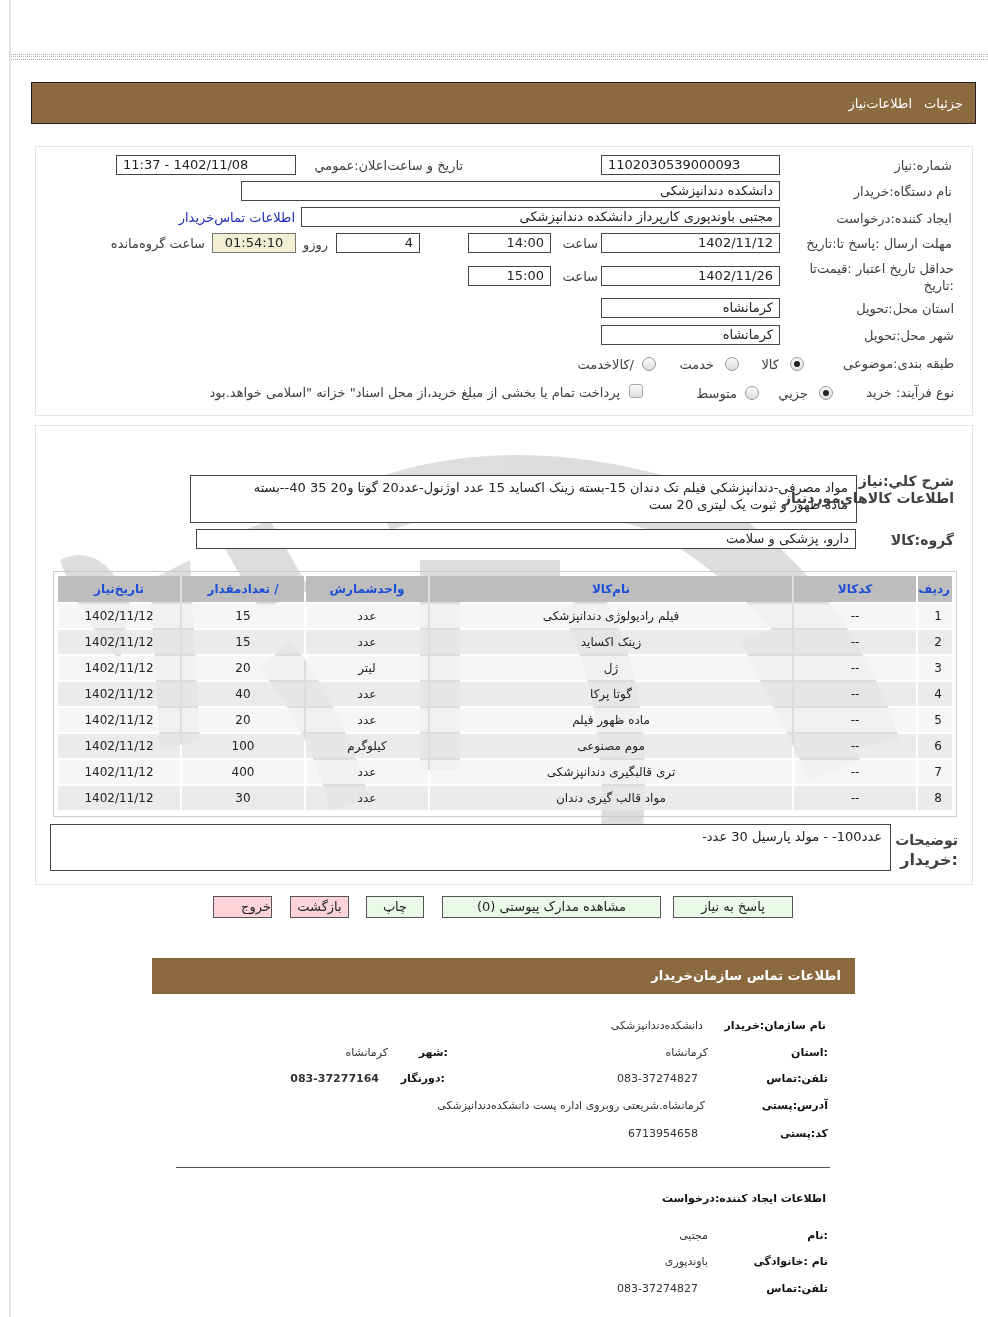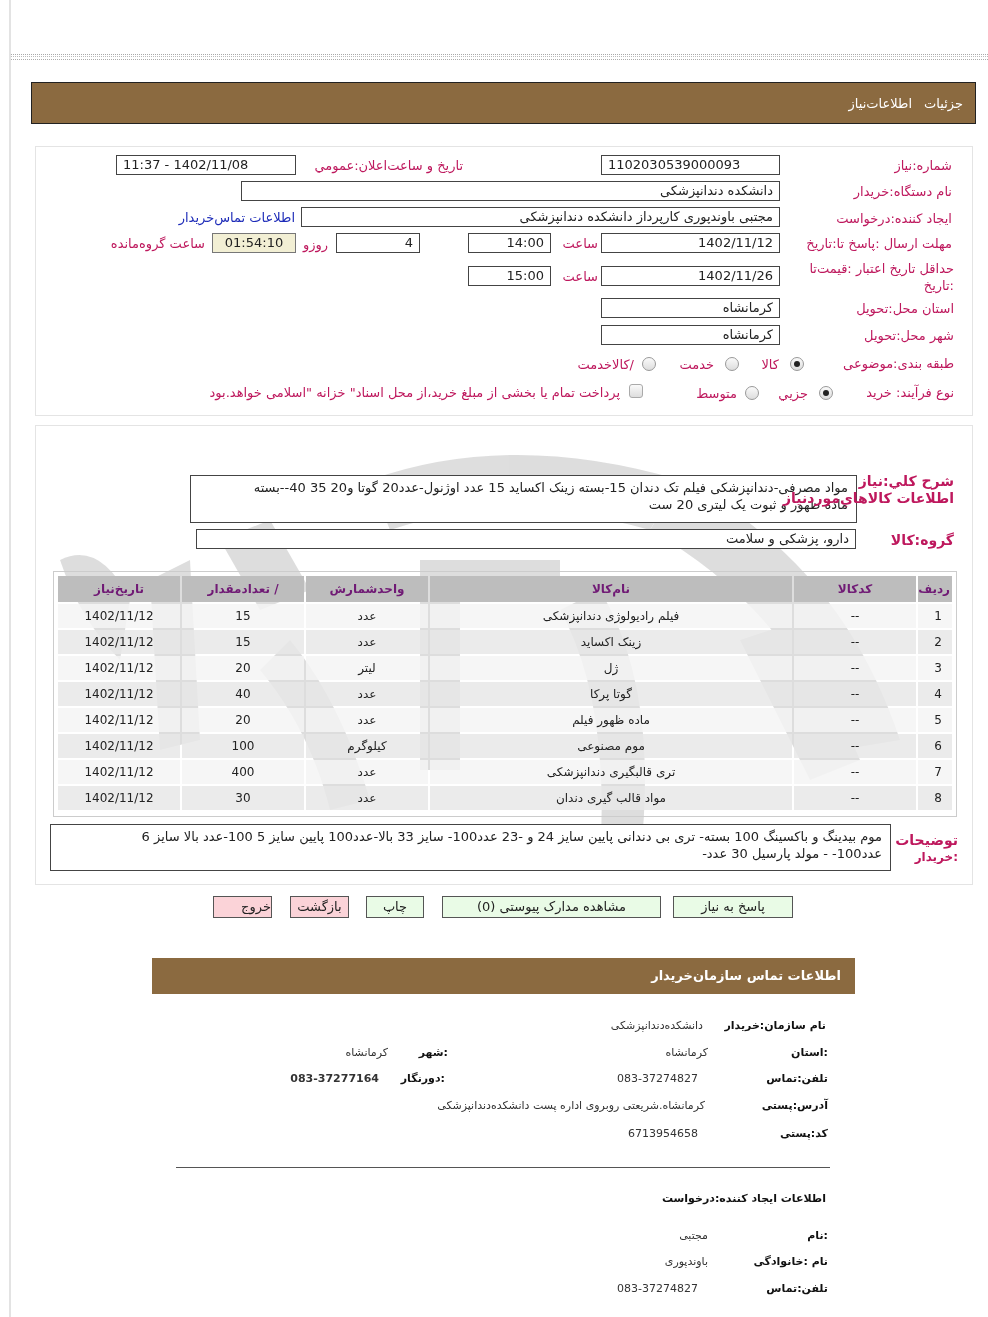--- a/index.html
+++ b/index.html
@@ -15,40 +15,40 @@
       display: flex; align-items: center; padding-right: 12px; font-size: 13px; }
     .title-bar span + span { margin-right: 12px; }
 
     .panel { position: absolute; left: 35px; width: 938px; border: 1px solid #e4e4e4; background: transparent; }
     .panel1 { top: 146px; height: 270px; }
     .panel2 { top: 425px; height: 460px; }
 
     .watermark { position: absolute; left: 40px; top: 440px; width: 920px; height: 500px; pointer-events: none; z-index: 0; }
 
     .abs { position: absolute; white-space: nowrap; z-index: 1; }
-    .lbl { direction: rtl; font-size: 13px; color: #be185d; }
+    .lbl { direction: rtl; font-size: 13px; color: #404040; }
     .box { position: absolute; border: 1px solid #444; background: #fff; height: 20px; direction: rtl;
       padding: 0 6px; font-size: 13px; line-height: 18px; text-align: left; z-index: 1; white-space: nowrap; overflow: hidden; }
     .box.rtl { text-align: right; }
     .box.timer { background: #f2efd4; border-color: #777; text-align: center; }
     .link { color: #1d2bb8; text-decoration: none; }
 
     .radio { position: absolute; width: 14px; height: 14px; border-radius: 50%; border: 1px solid #999;
       background: linear-gradient(#fafafa, #ddd); z-index: 1; }
     .radio.on::after { content: ""; position: absolute; left: 3px; top: 3px; width: 6px; height: 6px; border-radius: 50%; background: #222; }
     .checkbox { position: absolute; width: 14px; height: 14px; border: 1px solid #aaa; border-radius: 3px;
       background: linear-gradient(#fafafa, #ddd); z-index: 1; }
 
     .bold { font-weight: bold; }
     .desc-box { position: absolute; border: 1px solid #444; background: #fff; direction: rtl; text-align: right;
       padding: 3px 8px; font-size: 13px; line-height: 17px; z-index: 1; }
 
     table.items { position: absolute; left: 56px; top: 574px; width: 898px; border-collapse: separate; border-spacing: 2px;
       direction: rtl; z-index: 1; font-size: 12px; }
-    table.items th { background: #bdbdbd; color: #701a75; height: 26px; font-weight: bold; font-size: 12px; text-align: center; }
+    table.items th { background: #bdbdbd; color: #1d4ed8; height: 26px; font-weight: bold; font-size: 12px; text-align: center; }
     table.items th:first-child { text-align: right; padding-right: 2px; }
     table.items td { height: 24px; text-align: center; }
     table.items td:first-child { text-align: right; padding-right: 10px; }
     table.items tr.odd td { background: rgba(245,245,245,0.85); }
     table.items tr.even td { background: rgba(232,232,232,0.85); }
     .table-frame { position: absolute; left: 53px; top: 571px; width: 904px; height: 246px; border: 1px solid #ccc; z-index: 0; }
 
     .btn { position: absolute; height: 22px; border: 1px solid #555; font-size: 13px; text-align: center;
       line-height: 20px; direction: rtl; z-index: 1; cursor: pointer; }
     .btn.green { background: #e9fbe6; }
@@ -222,23 +222,22 @@
       <td>--</td>
       <td>مواد قالب گیری دندان</td>
       <td>عدد</td>
       <td>30</td>
       <td>1402/11/12</td>
     </tr>
   </tbody>
 </table>
 
 <span class="abs lbl bold" style="right:30px; top:832px; font-size:14px;">توضیحات</span>
-<span class="abs lbl bold" style="right:30px; top:850px; font-size:12px;">:خریدار</span>
+<span class="abs lbl bold" style="right:30px; top:850px; font-size:16px;">:خریدار</span>
 <div class="desc-box" style="left:50px; top:824px; width:841px; height:47px;">
-  <div>موم بیدینگ و باکسینگ 100 بسته- تری بی دندانی پایین سایز 24 و -23 عدد100- سایز 33 بالا-عدد100 پایین سایز 5 100-عدد بالا سایز 6</div>
   <div>عدد100- - مولد پارسیل 30 عدد-</div>
 </div>
 
 <div class="btn green" style="left:673px; top:896px; width:120px;">پاسخ به نیاز</div>
 <div class="btn green" style="left:442px; top:896px; width:219px;">مشاهده مدارک پیوستی (0)</div>
 <div class="btn green" style="left:366px; top:896px; width:58px;">چاپ</div>
 <div class="btn pink" style="left:290px; top:896px; width:59px;">بازگشت</div>
 <div class="btn pink" style="left:213px; top:896px; width:59px;padding-left:32px;">خروج</div>
 
 <div class="contact-bar">اطلاعات  تماس سازمان‌خریدار</div>

